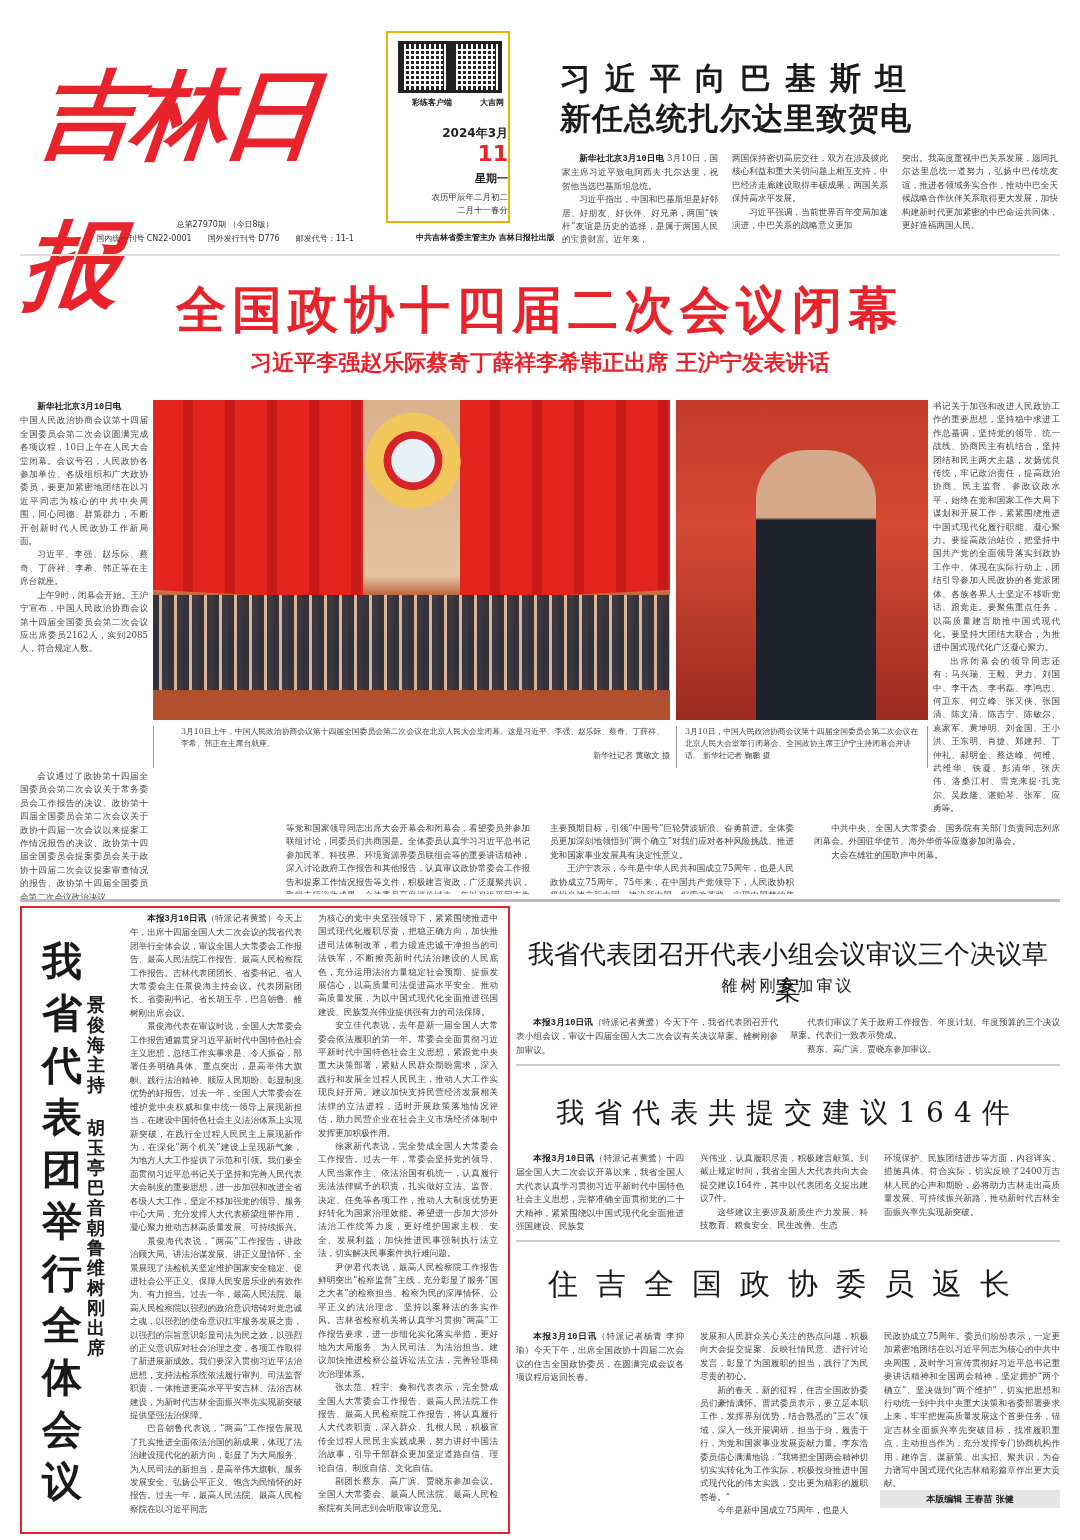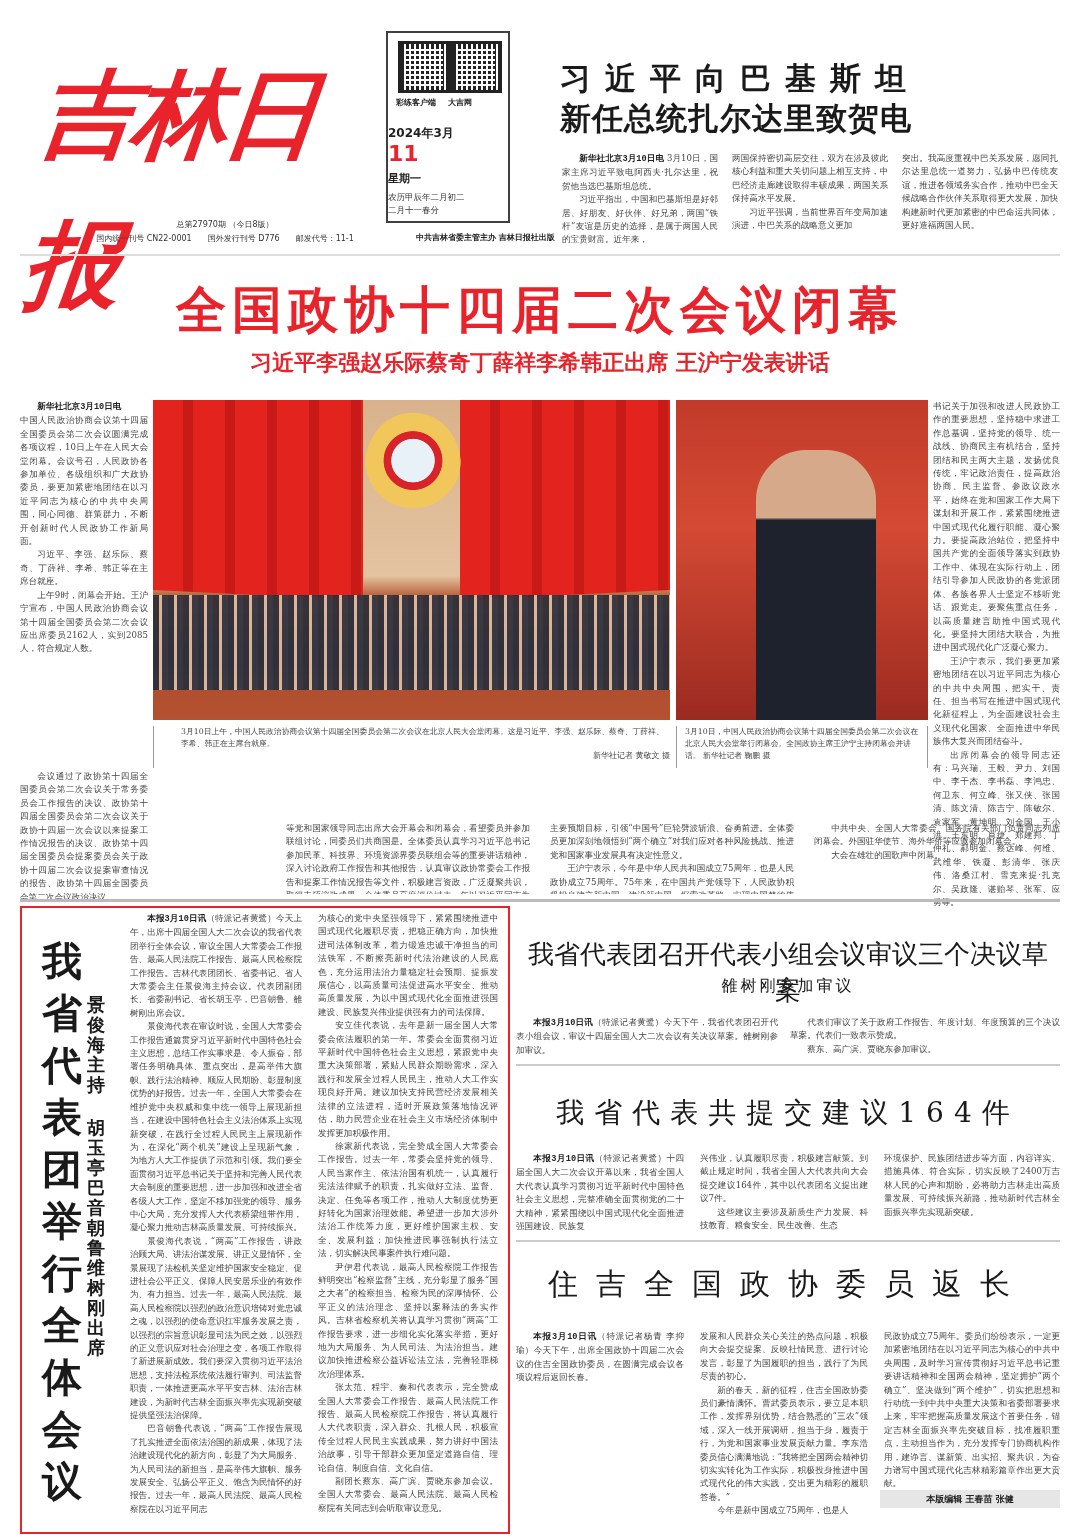--- a/index.html
+++ b/index.html
@@ -1,21 +1,21 @@
 <!DOCTYPE html>
 <html><head>
 <meta charset="utf-8">
 <style>
 *{box-sizing:border-box;margin:0;padding:0}
 body{width:1080px;height:1540px;background:#fff;font-family:"DejaVu Serif","Liberation Serif",serif;color:#333;overflow:hidden;position:relative}
 .abs{position:absolute}
 .masthead-logo{left:40px;top:40px;width:360px;height:150px;color:#e8232b;font-family:"DejaVu Serif",serif;font-size:96px;font-weight:bold;letter-spacing:-4px;font-style:italic;line-height:150px;transform:skewX(-6deg)}
 .issue-info{left:60px;top:218px;width:330px;font-size:8px;color:#333;font-family:"DejaVu Sans",sans-serif;text-align:center;line-height:14px}
 .publisher{left:416px;top:232px;width:130px;font-size:8px;font-weight:bold;color:#222;font-family:"DejaVu Sans",sans-serif;white-space:nowrap}
-.datebox{left:386px;top:31px;width:124px;height:192px;border:2px solid #404040;text-align:left;font-family:"DejaVu Sans",sans-serif}
+.datebox{left:386px;top:31px;width:124px;height:192px;border:2px solid #eab308;text-align:right;font-family:"DejaVu Sans",sans-serif}
 .qr{position:absolute;top:8px;width:52px;height:52px;background:
  repeating-linear-gradient(90deg,#222 0 3px,#fff 3px 5px),#222;border:3px solid #222}
 .qr::before{content:"";position:absolute;inset:4px;background:repeating-linear-gradient(0deg,#fff 0 2px,transparent 2px 5px)}
 .qr-label{position:absolute;top:64px;font-size:8px;font-weight:bold;color:#222;width:56px}
 .date-ym{position:absolute;top:92px;left:0;width:100%;font-size:12px;font-weight:bold;color:#222}
 .date-d{position:absolute;top:108px;left:0;width:100%;font-size:22px;font-weight:bold;color:#e8232b}
 .date-w{position:absolute;top:138px;left:0;width:100%;font-size:11px;font-weight:bold;color:#222}
 .date-l{position:absolute;top:158px;left:0;width:100%;font-size:8.5px;color:#333;line-height:13px}
 .top-headline{left:560px;top:58px;width:500px;font-size:31px;font-weight:bold;color:#1a1a1a;line-height:40px}
 .top-headline .l1{letter-spacing:14px}
@@ -108,21 +108,20 @@
 
 <div class="abs photo2">
   <div class="speaker"></div>
 </div>
 <div class="abs" style="left:676px;top:726px;width:252px;border-left:1px solid #999;border-right:1px solid #999;padding:0 8px;height:42px">
   <div class="caption"><span>3月10日，中国人民政治协商会议第十四届全国委员会第二次会议在北京人民大会堂举行闭幕会。全国政协主席王沪宁主持闭幕会并讲话。</span> <span>新华社记者 鞠鹏 摄</span></div>
 </div>
 
 <div class="abs col-text" style="left:933px;top:400px;width:127px">
   <p style="text-indent:0">书记关于加强和改进人民政协工作的重要思想，坚持稳中求进工作总基调，坚持党的领导、统一战线、协商民主有机结合，坚持团结和民主两大主题，发扬优良传统，牢记政治责任，提高政治协商、民主监督、参政议政水平，始终在党和国家工作大局下谋划和开展工作，紧紧围绕推进中国式现代化履行职能、凝心聚力。要提高政治站位，把坚持中国共产党的全面领导落实到政协工作中、体现在实际行动上，团结引导参加人民政协的各党派团体、各族各界人士坚定不移听党话、跟党走。要聚焦重点任务，以高质量建言助推中国式现代化。要坚持大团结大联合，为推进中国式现代化广泛凝心聚力。</p>
-  <p>王沪宁表示，我们要更加紧密地团结在以习近平同志为核心的中共中央周围，把实干、责任、担当书写在推进中国式现代化新征程上，为全面建设社会主义现代化国家、全面推进中华民族伟大复兴而团结奋斗。</p>
   <p>出席闭幕会的领导同志还有：马兴瑞、王毅、尹力、刘国中、李干杰、李书磊、李鸿忠、何卫东、何立峰、张又侠、张国清、陈文清、陈吉宁、陈敏尔、袁家军、黄坤明、刘金国、王小洪、王东明、肖捷、郑建邦、丁仲礼、郝明金、蔡达峰、何维、武维华、铁凝、彭清华、张庆伟、洛桑江村、雪克来提·扎克尔、吴政隆、谌贻琴、张军、应勇等。</p>
 </div>
 
 <div class="abs col-text" style="left:20px;top:770px;width:128px">
   <p>会议通过了政协第十四届全国委员会第二次会议关于常务委员会工作报告的决议、政协第十四届全国委员会第二次会议关于政协十四届一次会议以来提案工作情况报告的决议、政协第十四届全国委员会提案委员会关于政协十四届二次会议提案审查情况的报告、政协第十四届全国委员会第二次会议政治决议。</p>
 </div>
 <div class="abs col-text" style="left:286px;top:822px;width:244px;overflow:hidden;height:72px">
   <p style="text-indent:0">等党和国家领导同志出席大会开幕会和闭幕会，看望委员并参加联组讨论，同委员们共商国是。全体委员认真学习习近平总书记参加民革、科技界、环境资源界委员联组会等的重要讲话精神，深入讨论政府工作报告和其他报告，认真审议政协常委会工作报告和提案工作情况报告等文件，积极建言资政，广泛凝聚共识，取得丰硕议政成果。全体委员高度评价过去一年以习近平同志为核心的中共中央团结带领全党全国各族人民砥砺拼搏、勇毅前行，圆满实现经济社会发展</p>
 </div>
 <div class="abs col-text" style="left:550px;top:822px;width:244px;overflow:hidden;height:72px">

